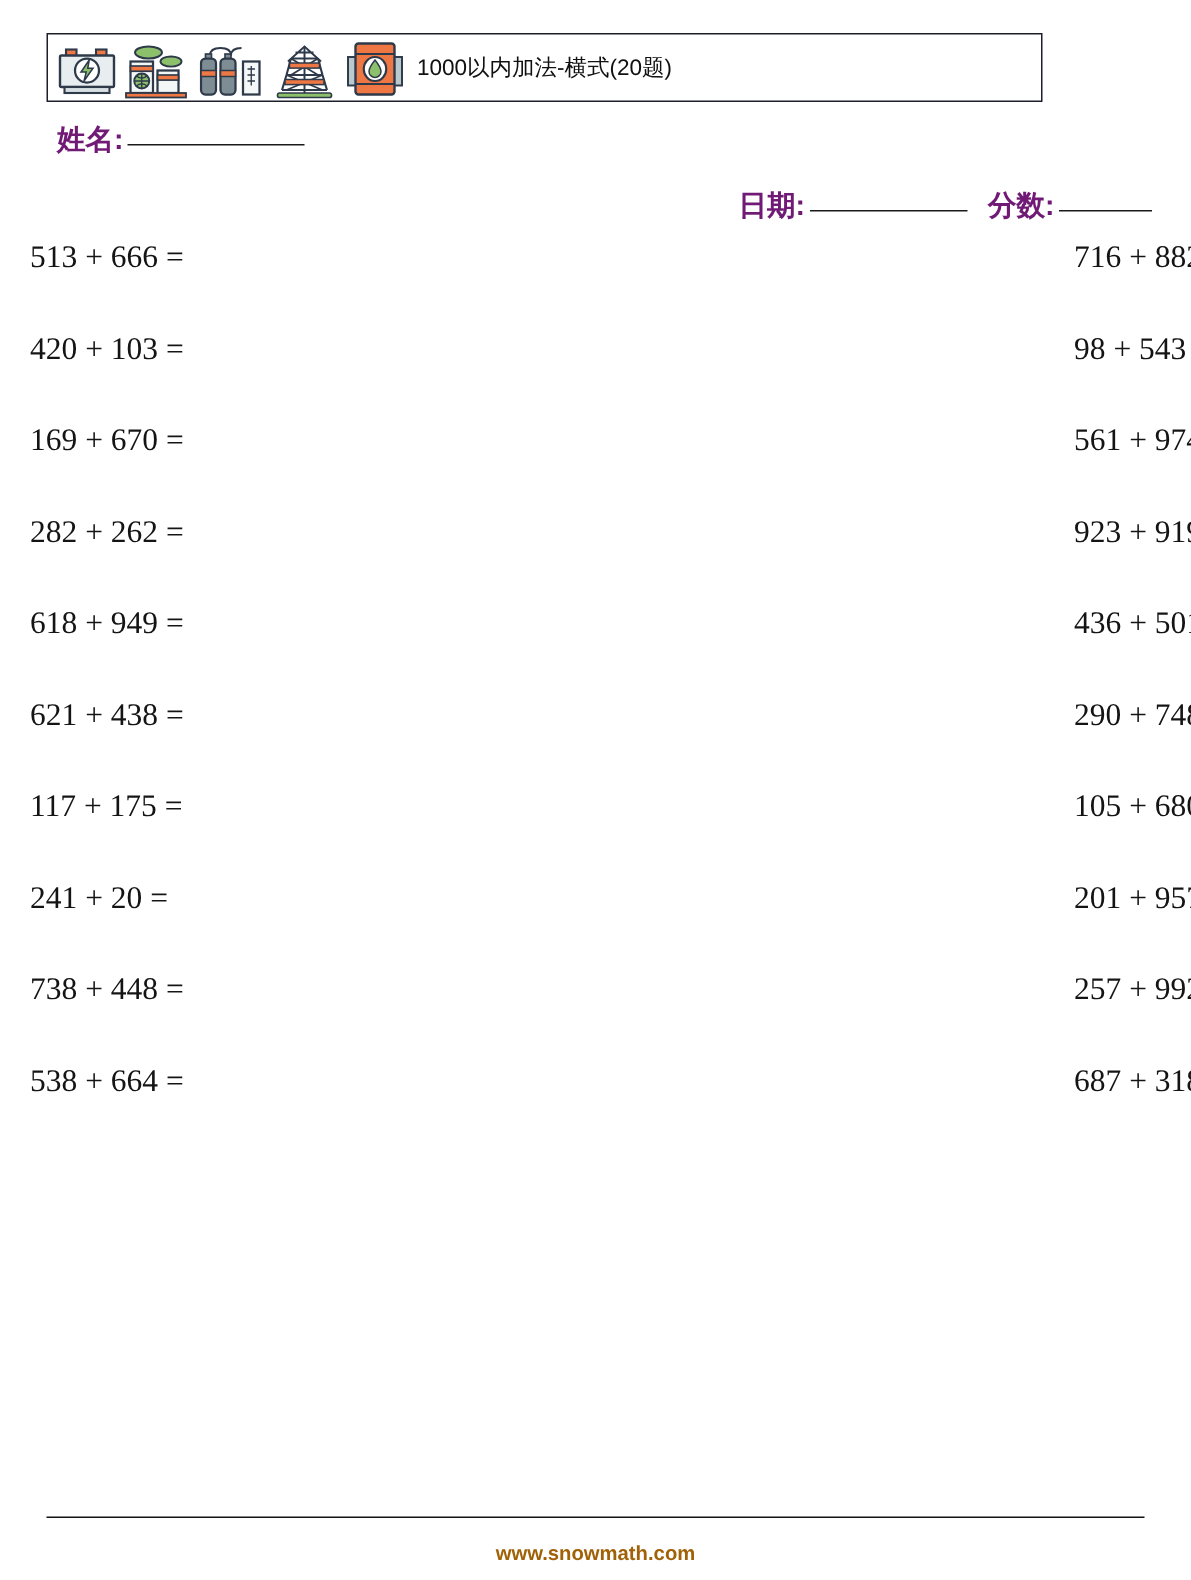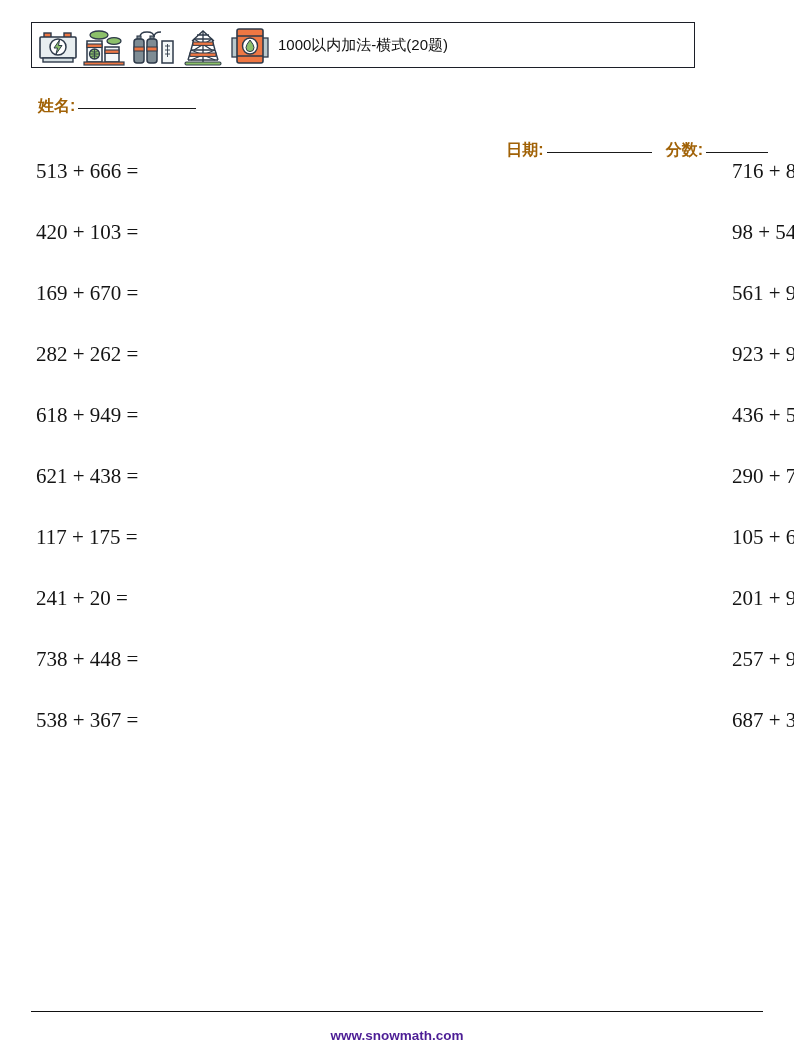--- a/index.html
+++ b/index.html
@@ -45,26 +45,26 @@
     font-size: 15px;
     letter-spacing: 0px;
     color: #111111;
     font-family: "Liberation Sans", sans-serif;
   }
 
   
   .meta-row {
     position: absolute;
     left: 38px;
-    top: 96px;
+    top: 80px;
     width: 730px;
     height: 22px;
-    font-size: 16px;
+    font-size: 19px;
     font-weight: bold;
-    color: #a16207;
+    color: #701a75;
   }
   .meta-left { position: absolute; left: 0; top: 0; white-space: nowrap; }
   .meta-right { position: absolute; right: 0; top: 0; white-space: nowrap; margin-top: 44px; }
   .meta-label { font-weight: bold; }
   .rule {
     display: inline-block;
     border-bottom: 1.6px solid #1a1a1a;
     vertical-align: 2px;
     margin-left: 3px;
   }
@@ -75,21 +75,21 @@
 
   
   .problems {
     position: absolute;
     left: 0;
     top: 140px;
     width: 794px;
     display: grid;
     grid-template-columns: 356px 356px;
     grid-auto-rows: 61px;
-    padding-left: 36px;
+    padding-left: 20px;
     box-sizing: border-box;
   }
   .problem {
     font-family: "Liberation Serif", serif;
     font-size: 21px;
     color: #141414;
     line-height: 26px;
     display: flex;
     align-items: center;
     white-space: nowrap;
@@ -105,21 +105,21 @@
     border-top: 1.6px solid #111111;
   }
   .footer-text {
     position: absolute;
     left: 0;
     right: 0;
     top: 1028px;
     text-align: center;
     font-size: 13.5px;
     font-weight: bold;
-    color: #4c1d95;
+    color: #a16207;
   }
 </style>
 </head>
 <body>
 
 <div class="header-box">
 
   <div class="icon-strip">
 
     <span>
@@ -211,18 +211,18 @@
   <div class="problem">618 + 949 =</div>
   <div class="problem problem-col2">436 + 501 =</div>
   <div class="problem">621 + 438 =</div>
   <div class="problem problem-col2">290 + 748 =</div>
   <div class="problem">117 + 175 =</div>
   <div class="problem problem-col2">105 + 680 =</div>
   <div class="problem">241 + 20 =</div>
   <div class="problem problem-col2">201 + 957 =</div>
   <div class="problem">738 + 448 =</div>
   <div class="problem problem-col2">257 + 992 =</div>
-  <div class="problem">538 + 367 =</div>
+  <div class="problem">538 + 664 =</div>
   <div class="problem problem-col2">687 + 318 =</div>
 </div>
 
 <div class="footer-rule"></div>
 <div class="footer-text">www.snowmath.com</div>
 
 </body></html>

